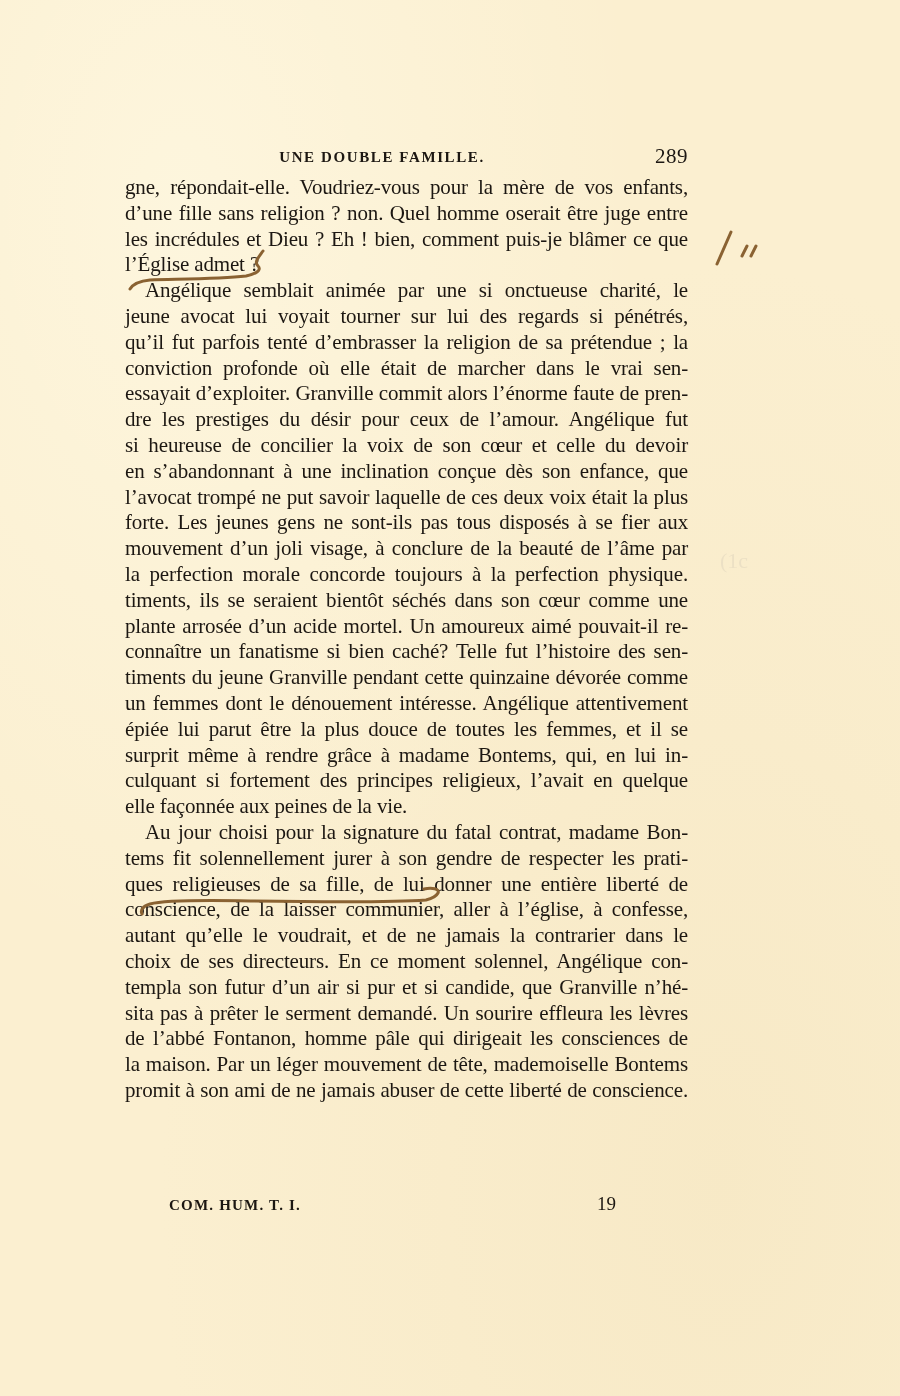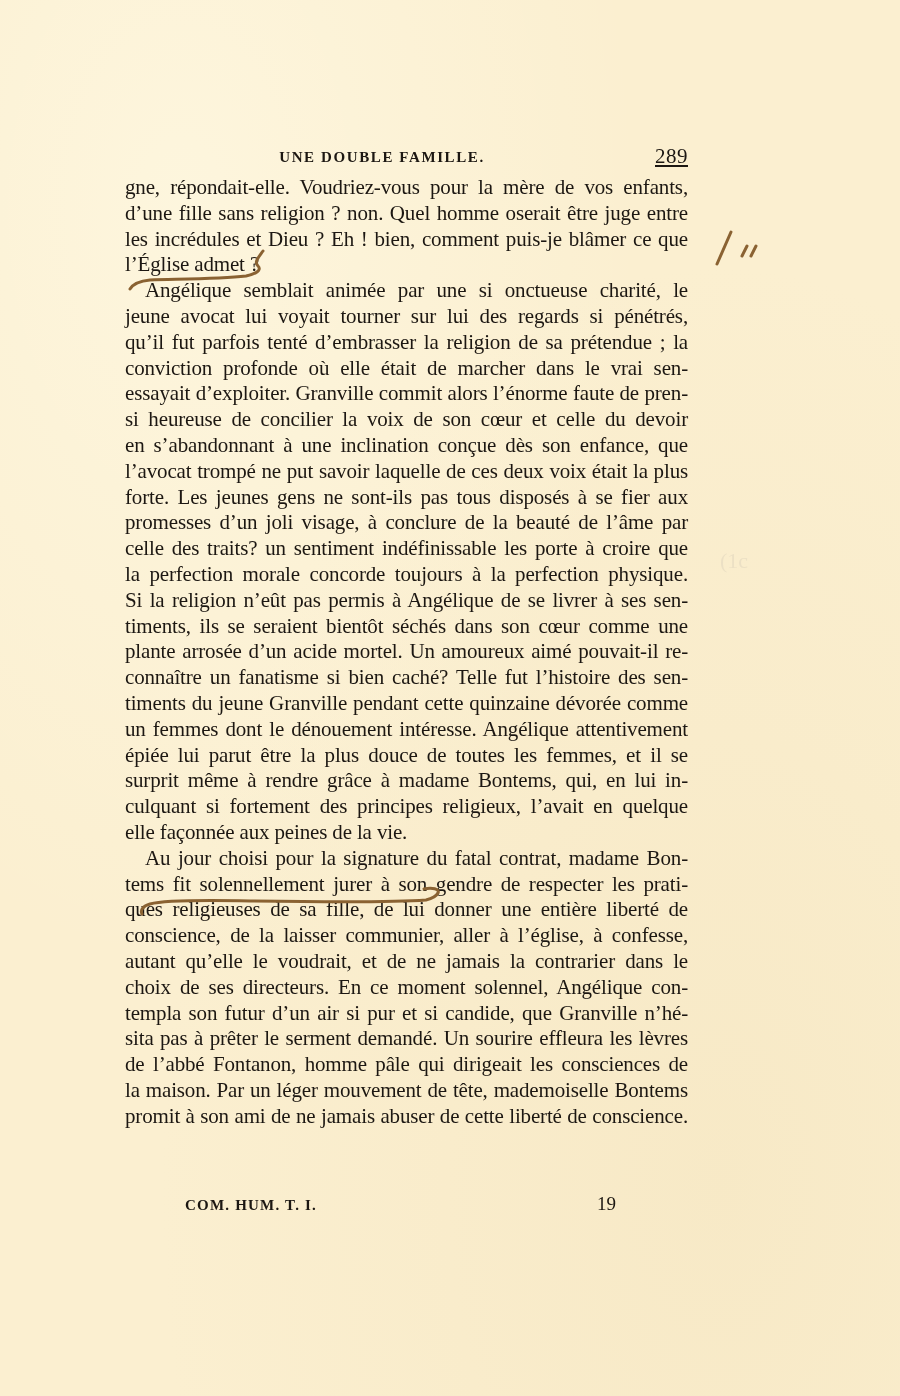--- a/index.html
+++ b/index.html
@@ -42,21 +42,20 @@
       line-height: 24px;
       transform: scaleY(0.95);
     }
     .page-number {
       position: absolute;
       right: 0;
       top: -2px;
       font-size: 21px;
       line-height: 26px;
       letter-spacing: 0.5px;
-      text-decoration: underline;
     }
     .body-text {
       position: absolute;
       top: 175px;
       left: 125px;
       width: 563px;
     }
     .line {
       display: block;
       height: 25.8px;
@@ -76,21 +75,21 @@
     }
     .footer {
       position: absolute;
       top: 1193px;
       left: 125px;
       width: 563px;
       height: 24px;
     }
     .signature {
       position: absolute;
-      left: 60px;
+      left: 44px;
       top: 0;
       font-size: 15px;
       font-weight: bold;
       letter-spacing: 1.2px;
       line-height: 24px;
     }
     .sheet-number {
       position: absolute;
       left: 472px;
       top: -1px;
@@ -132,28 +131,27 @@
   <div class="body-text">
     <span class="line">gne, répondait-elle. Voudriez-vous pour la mère de vos enfants,</span>
     <span class="line">d’une fille sans religion ? non. Quel homme oserait être juge entre</span>
     <span class="line">les incrédules et Dieu ? Eh ! bien, comment puis-je blâmer ce que</span>
     <span class="line last">l’Église admet ?</span>
     <span class="line indent">Angélique semblait animée par une si onctueuse charité, le</span>
     <span class="line">jeune avocat lui voyait tourner sur lui des regards si pénétrés,</span>
     <span class="line">qu’il fut parfois tenté d’embrasser la religion de sa prétendue ; la</span>
     <span class="line">conviction profonde où elle était de marcher dans le vrai sen-</span>
     <span class="line">essayait d’exploiter. Granville commit alors l’énorme faute de pren-</span>
+    <span class="line">dre les prestiges du désir pour ceux de l’amour. Angélique fut</span>
     <span class="line">si heureuse de concilier la voix de son cœur et celle du devoir</span>
     <span class="line">en s’abandonnant à une inclination conçue dès son enfance, que</span>
     <span class="line">l’avocat trompé ne put savoir laquelle de ces deux voix était la plus</span>
     <span class="line">forte. Les jeunes gens ne sont-ils pas tous disposés à se fier aux</span>
-    <span class="line">promesses d’un joli visage, à conclure de la beauté de l’âme par</span>
-    <span class="line">celle des traits? un sentiment indéfinissable les porte à croire que</span>
+    <span class="line">mouvement d’un joli visage, à conclure de la beauté de l’âme par</span>
     <span class="line">la perfection morale concorde toujours à la perfection physique.</span>
-    <span class="line">Si la religion n’eût pas permis à Angélique de se livrer à ses sen-</span>
     <span class="line">timents, ils se seraient bientôt séchés dans son cœur comme une</span>
     <span class="line">plante arrosée d’un acide mortel. Un amoureux aimé pouvait-il re-</span>
     <span class="line">connaître un fanatisme si bien caché? Telle fut l’histoire des sen-</span>
     <span class="line">timents du jeune Granville pendant cette quinzaine dévorée comme</span>
     <span class="line">un femmes dont le dénouement intéresse. Angélique attentivement</span>
     <span class="line">épiée lui parut être la plus douce de toutes les femmes, et il se</span>
     <span class="line">surprit même à rendre grâce à madame Bontems, qui, en lui in-</span>
     <span class="line">culquant si fortement des principes religieux, l’avait en quelque</span>
     <span class="line last">elle façonnée aux peines de la vie.</span>
     <span class="line indent">Au jour choisi pour la signature du fatal contrat, madame Bon-</span>

